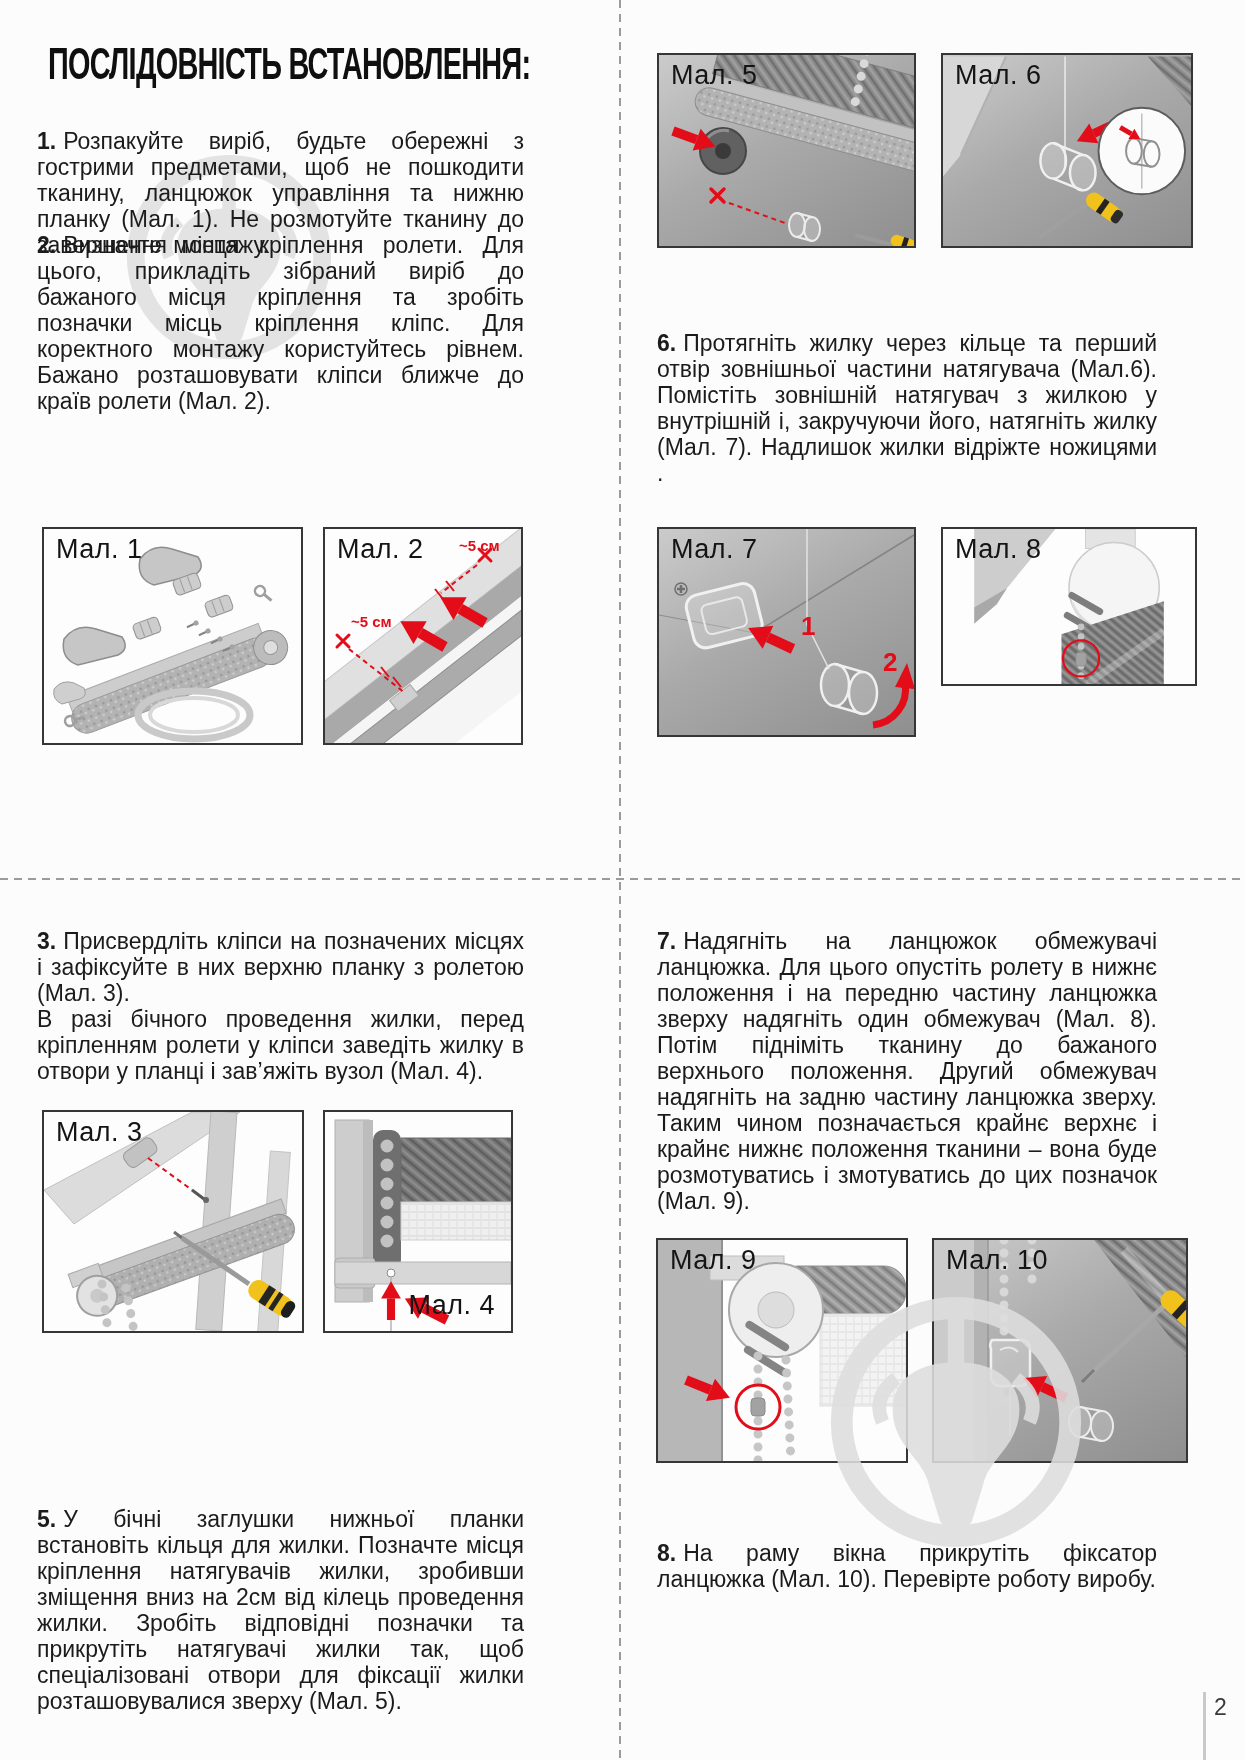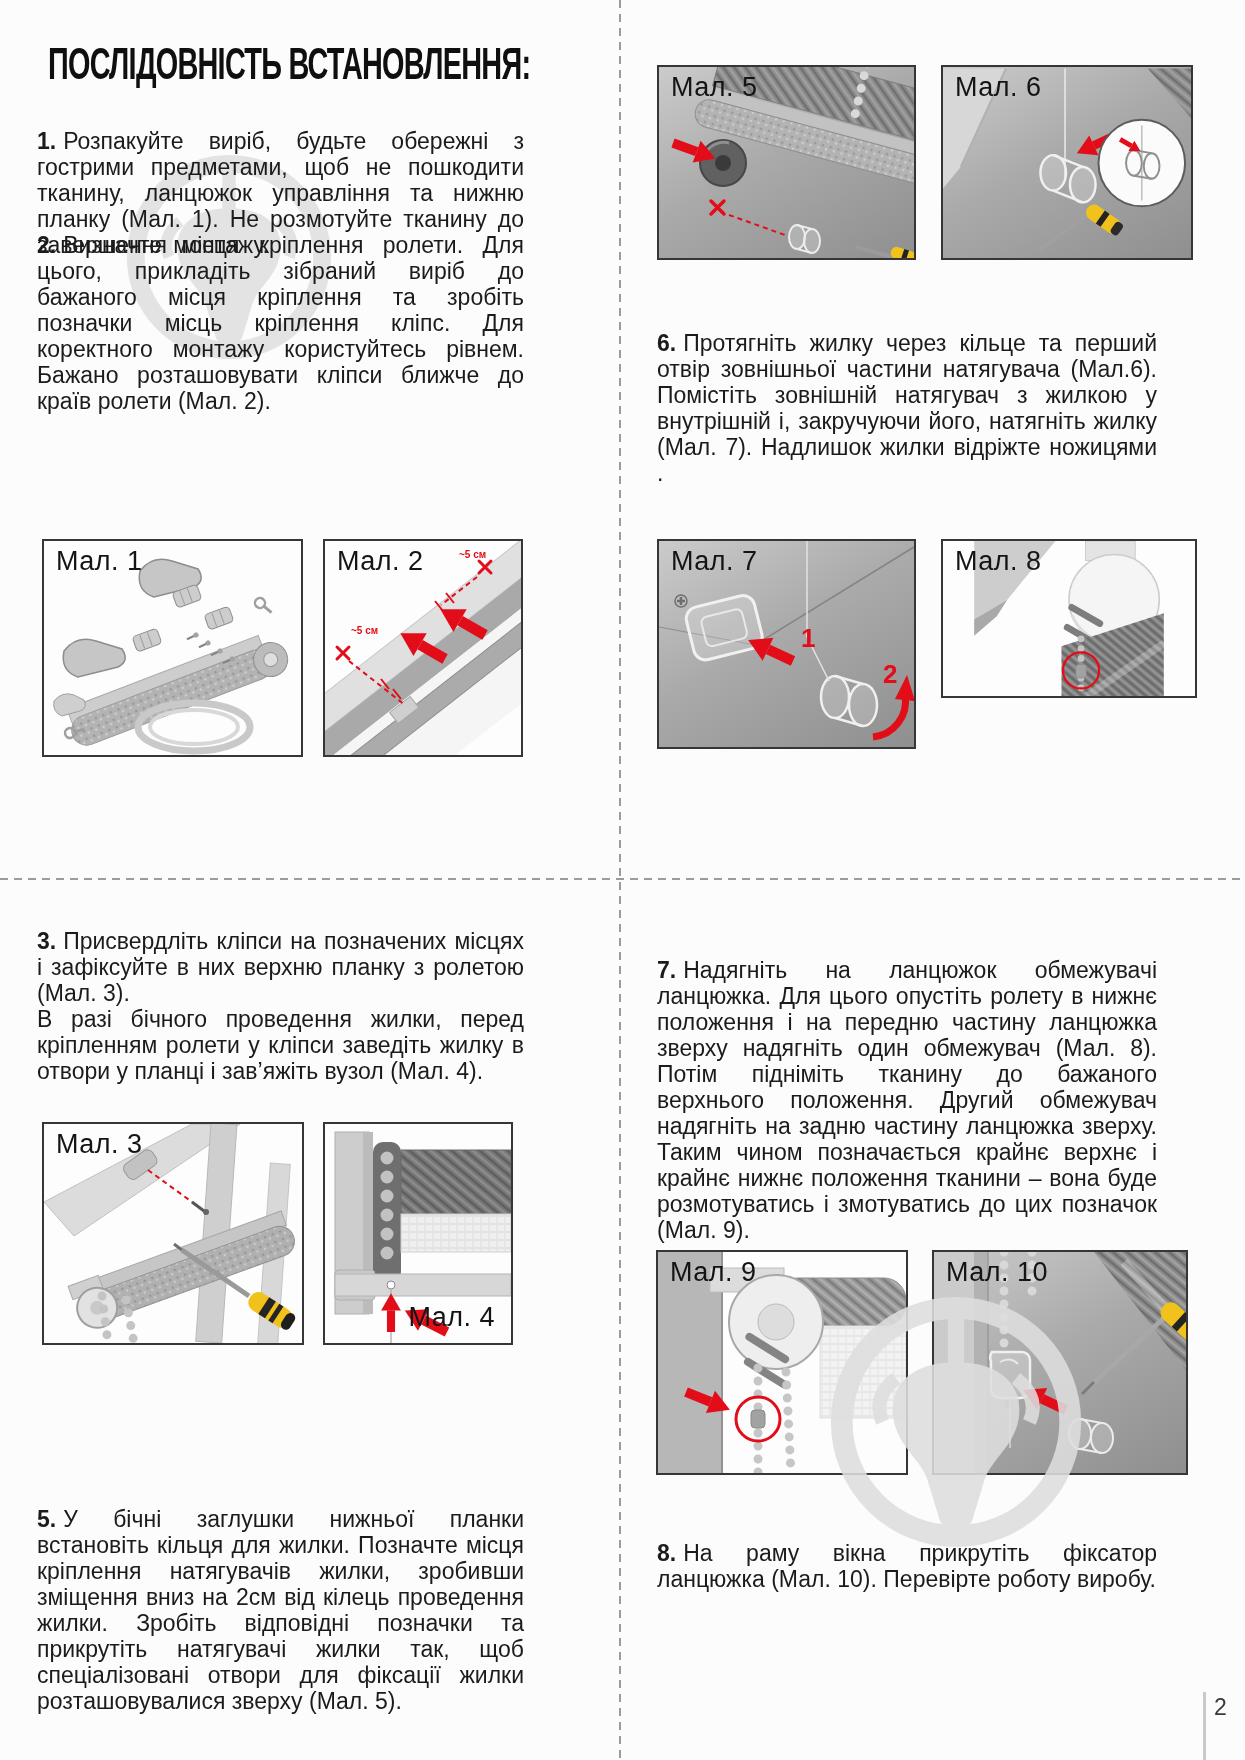--- a/index.html
+++ b/index.html
@@ -6,27 +6,27 @@
   .page{position:relative;width:1245px;height:1760px;background:#fcfcfc;overflow:hidden;
         font-family:"Liberation Sans",sans-serif;color:#191919;}
   .vdiv{position:absolute;left:619px;top:0;width:2px;height:1760px;z-index:1;
         background:repeating-linear-gradient(to bottom,#9b9b9b 0 8px,transparent 8px 14px);}
   .hdiv{position:absolute;left:0;top:878px;width:1245px;height:2px;z-index:1;
         background:repeating-linear-gradient(to right,#9b9b9b 0 8px,transparent 8px 14px);}
   .title{position:absolute;left:48px;top:40px;font-size:39px;font-weight:bold;color:#0f0f0f;
          letter-spacing:-1px;transform:scale(0.74,1.12);transform-origin:left top;white-space:nowrap;z-index:6;}
   .step{position:absolute;font-size:23px;line-height:26px;text-align:justify;z-index:6;color:#1b1b1b;}
   .step b{margin-right:7px;}
-  .fig{position:absolute;border:2px solid #363636;background:#fdfdfd;box-sizing:border-box;z-index:2;margin-top:12px;}
+  .fig{position:absolute;border:2px solid #363636;background:#fdfdfd;box-sizing:border-box;z-index:2;}
   .fig.gray{background:linear-gradient(150deg,#cbcbcb 0%,#aaaaaa 45%,#8f8f8f 100%);}
   .fig svg.illu{position:absolute;left:0;top:0;width:100%;height:100%;}
   .fig-label{position:absolute;left:12px;top:5px;font-size:27px;color:#141414;letter-spacing:.5px;z-index:3;}
   .fig-label.br{left:auto;top:auto;right:16px;bottom:10px;}
   .fig-ann{position:absolute;color:#e20d18;font-weight:bold;z-index:4;}
-  .ann-sm{font-size:10px;}
+  .ann-sm{font-size:15px;}
   .ann-lg{font-size:26px;}
   .wm{position:absolute;pointer-events:none;}
   .wm-tl{left:118px;top:146px;width:222px;height:222px;z-index:1;}
   .wm-br{left:820px;top:1286px;width:272px;height:272px;z-index:5;opacity:.88;}
   .footer-line{position:absolute;left:1203px;top:1692px;width:3px;height:68px;background:#c9c9c9;z-index:2;}
   .page-number{position:absolute;left:1214px;top:1694px;font-size:23px;color:#3a3a3a;z-index:2;}
 </style>
 </head>
 <body>
 
@@ -56,21 +56,21 @@
   </div>
 
   <div class="step" style="left:37px;top:928px;width:487px;">
     <div><b>3.</b><span>Присвердліть кліпси на позначених місцях і зафіксуйте в них верхню планку з ролетою (Мал. 3).</span></div>
     <div>В разі бічного проведення жилки, перед кріпленням ролети у кліпси заведіть жилку в отвори у планці і зав’яжіть вузол (Мал. 4).</div>
   </div>
   <div class="step" style="left:37px;top:1506px;width:487px;">
     <b>5.</b><span>У бічні заглушки нижньої планки встановіть кільця для жилки. Позначте місця кріплення натягувачів жилки, зробивши зміщення вниз на 2см від кілець проведення жилки. Зробіть відповідні позначки та прикрутіть натягувачі жилки так, щоб спеціалізовані отвори для фіксації жилки розташовувалися зверху (Мал. 5).</span>
   </div>
 
-  <div class="step" style="left:657px;top:928px;width:500px;margin-top:29px;">
+  <div class="step" style="left:657px;top:928px;width:500px;">
     <b>7.</b><span>Надягніть на ланцюжок обмежувачі ланцюжка. Для цього опустіть ролету в нижнє положення і на передню частину ланцюжка зверху надягніть один обмежувач (Мал. 8). Потім підніміть тканину до бажаного верхнього положення. Другий обмежувач надягніть на задню частину ланцюжка зверху. Таким чином позначається крайнє верхнє і крайнє нижнє положення тканини – вона буде розмотуватись і змотуватись до цих позначок (Мал. 9).</span>
   </div>
   <div class="step" style="left:657px;top:1540px;width:500px;">
     <b>8.</b><span>На раму вікна прикрутіть фіксатор ланцюжка (Мал. 10). Перевірте роботу виробу.</span>
   </div>
 
   <div class="fig" style="left:42px;top:527px;width:261px;height:218px;">
     <svg class="illu" viewBox="0 0 257 214">
       <defs>
         <pattern id="f1t" width="8" height="8" patternUnits="userSpaceOnUse">

